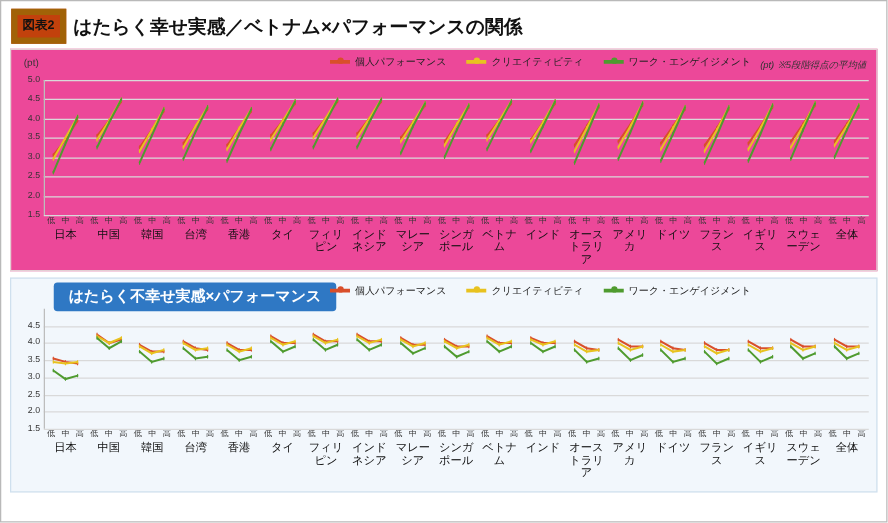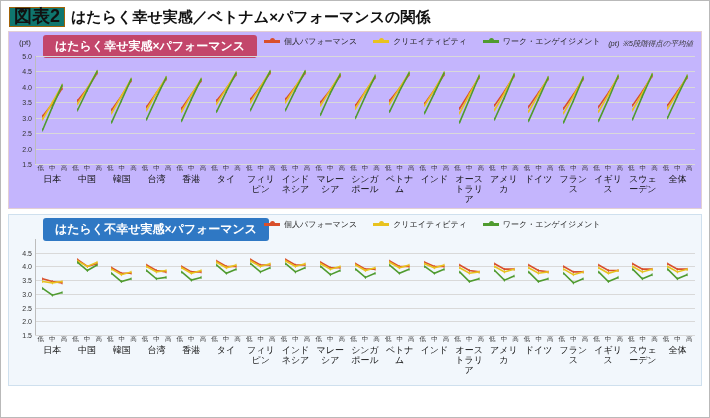--- a/index.html
+++ b/index.html
@@ -7,27 +7,27 @@
     width:710px;height:418px;
     background:#ffffff;
     font-family:"Liberation Sans", sans-serif;
     color:#111;
     overflow:hidden;
   }
   .page{position:relative;width:710px;height:418px;box-sizing:border-box;border:1px solid #b9b9b9;}
   
   .titlebar{display:flex;align-items:center;gap:6px;padding:6px 8px 4px 8px;}
   .fig-badge{
-    border:1px solid #a16207;background:#0f766e;color:#111;
-    font-size:18px;font-weight:bold;padding:0px 4px 1px 4px;line-height:17px;
+    border:5px solid #a16207;background:#c2410c;color:#111;
+    font-size:10px;font-weight:bold;padding:0px 4px 1px 4px;line-height:17px;
   }
   .title-text{font-size:15px;font-weight:bold;letter-spacing:0px;}
   
   .panel{position:relative;margin:0 7px 0 7px;box-sizing:border-box;}
-  .panel.top{height:178px;background:#c4b5fd;border:1px solid #e3cfd4;}
+  .panel.top{height:178px;background:#ec4899;border:1px solid #e3cfd4;}
   .panel.bottom{height:172px;background:#f2f7fc;border:1px solid #cfe0ee;margin-top:5px;}
   .panel-head{position:relative;height:24px;}
   .panel-label{
     position:absolute;left:34px;top:3px;
     color:#fff;font-size:12px;font-weight:bold;
     padding:3px 12px;border-radius:3px;
   }
   .panel.top .panel-label{background:#c3466b;}
   .panel.bottom .panel-label{background:#2f78c4;padding-left:12px;}
   .legend{position:absolute;top:4px;left:255px;display:flex;gap:16px;align-items:flex-end;}
@@ -62,21 +62,20 @@
 <div class="page">
 
   <div class="titlebar">
     <span class="fig-badge">図表2</span>
     <span class="title-text">はたらく幸せ実感／ベトナム×パフォーマンスの関係</span>
   </div>
 
   <div class="panel top">
     <div class="panel-head">
       <span class="pt-unit">(pt)</span>
-      <span class="panel-label">はたらく幸せ実感×パフォーマンス</span>
       <div class="legend" id="legend-top">
           <div class="legend-item">
             <span class="legend-swatch" style="background: rgb(217, 79, 43);"></span>
             <span>個人パフォーマンス</span>
           </div>
           <div class="legend-item">
             <span class="legend-swatch" style="background: rgb(232, 194, 31);"></span>
             <span>クリエイティビティ</span>
           </div>
           <div class="legend-item">

